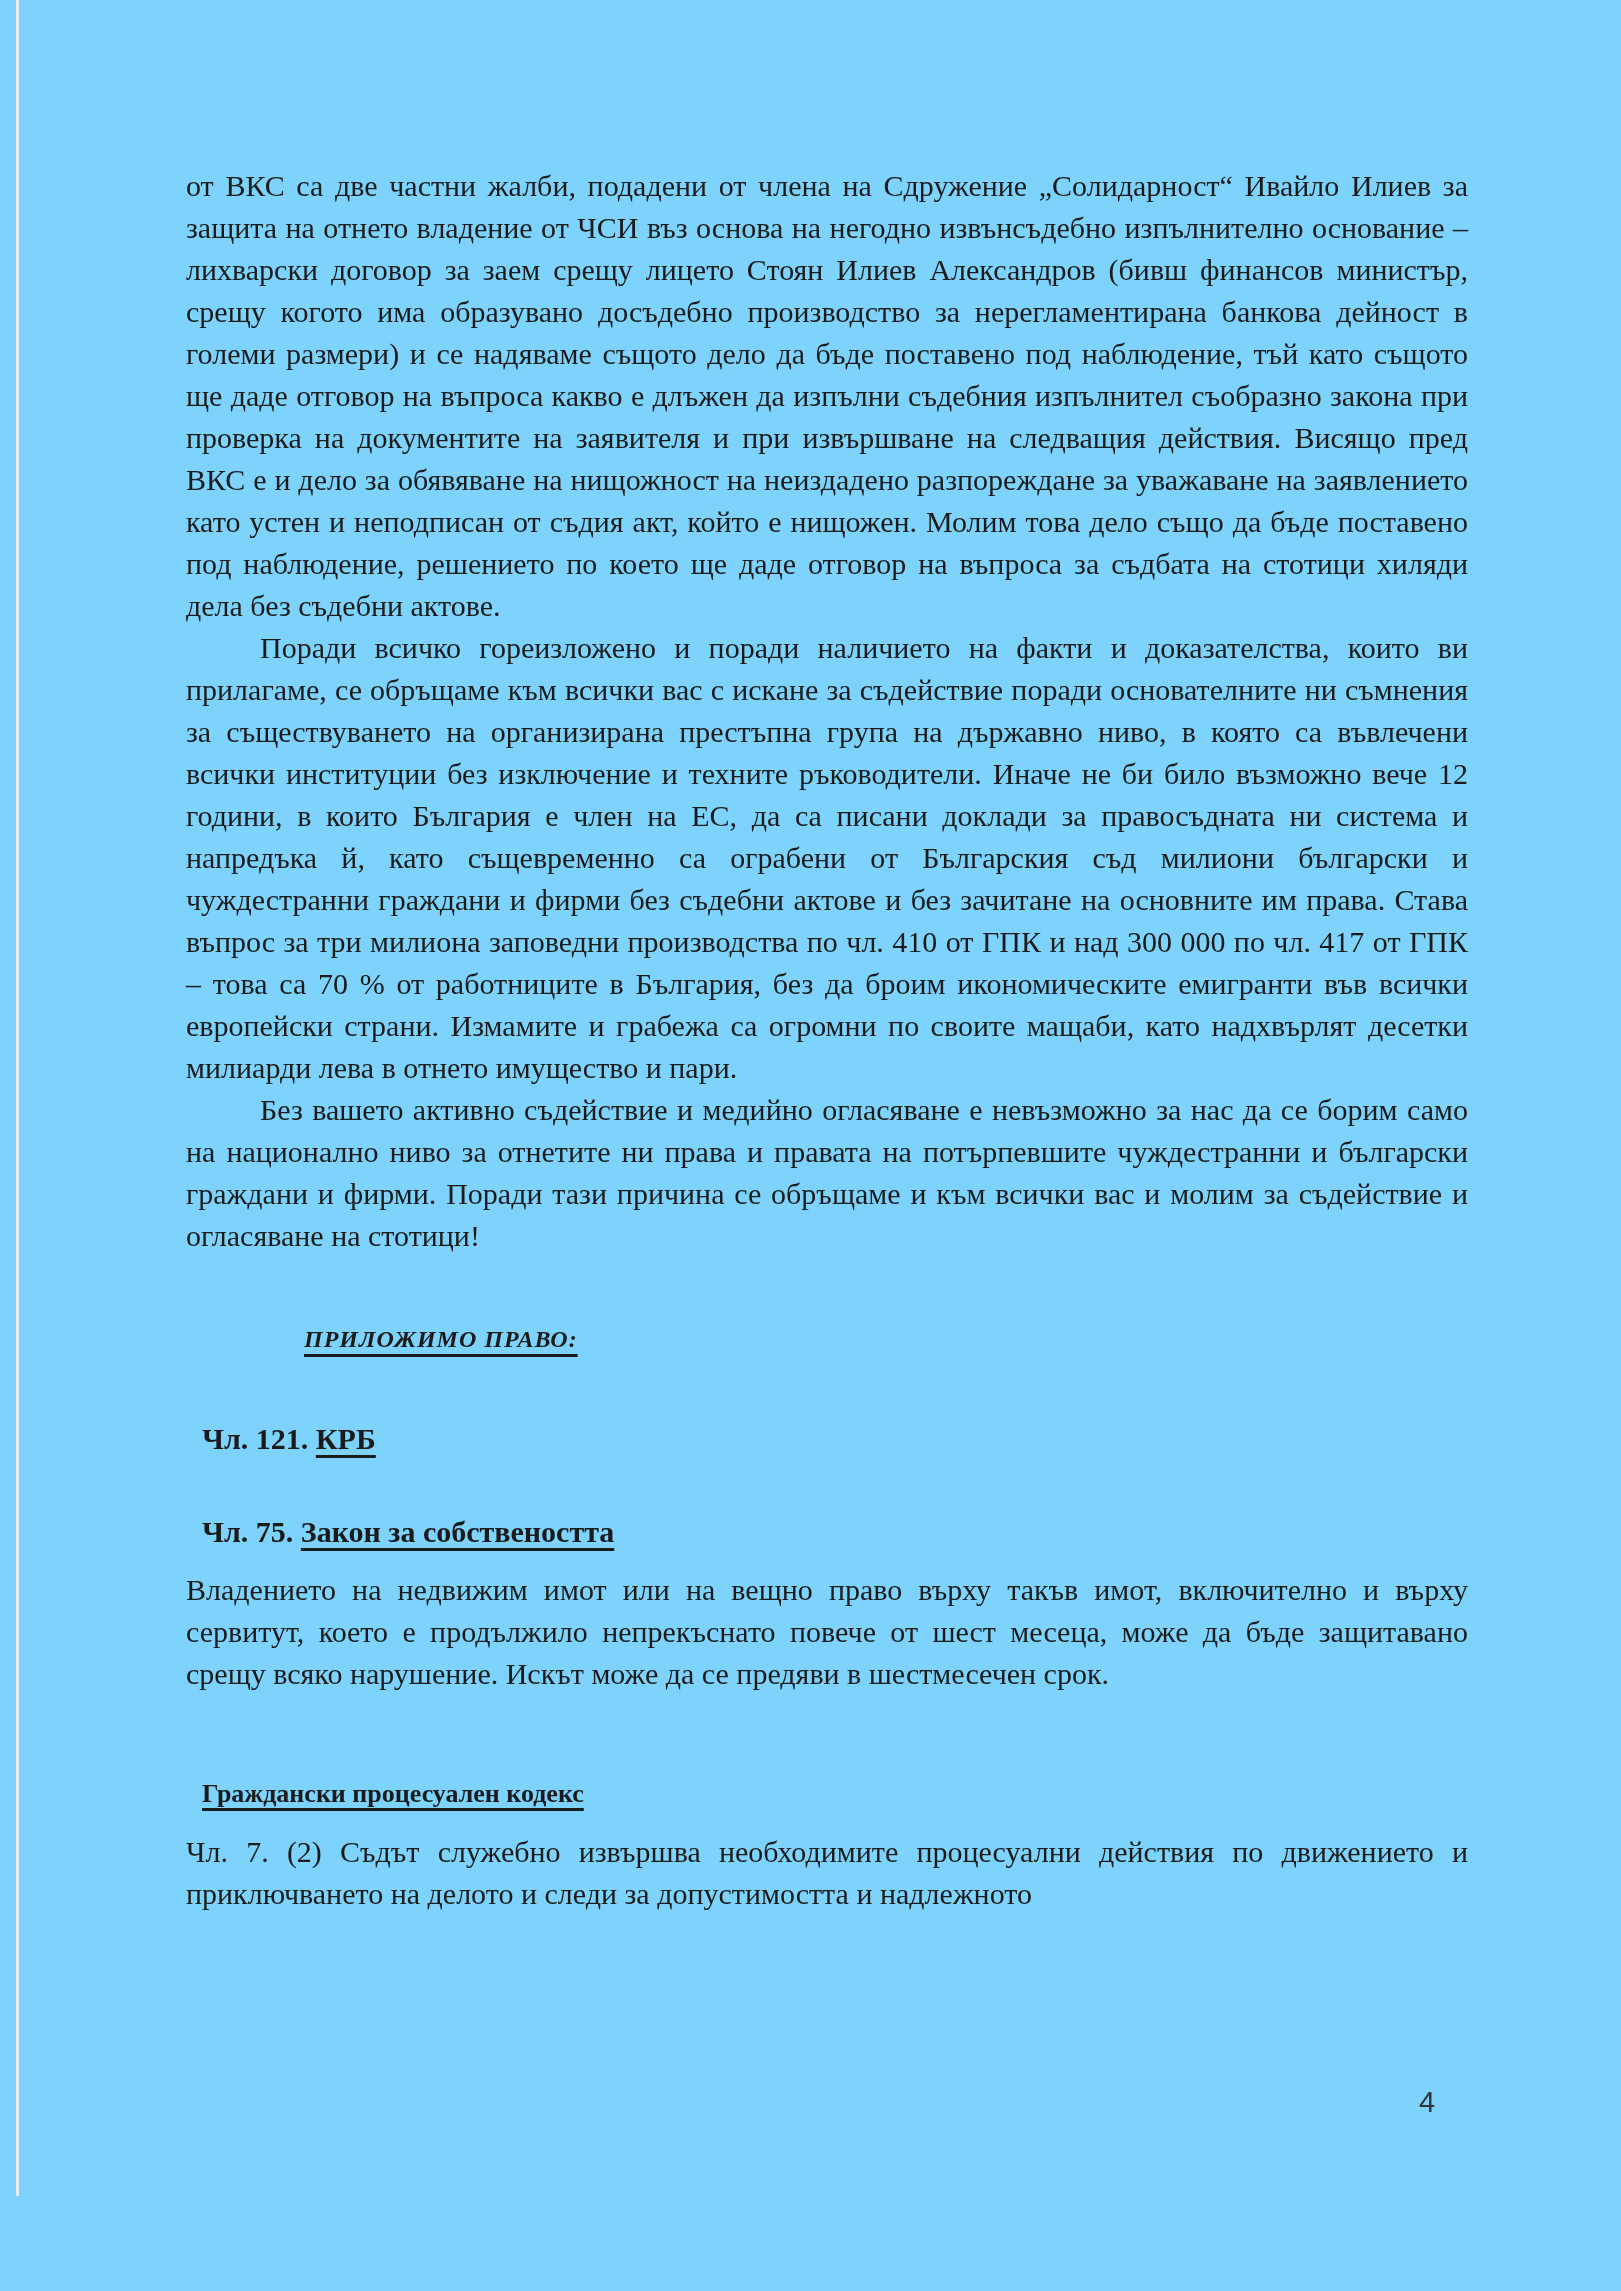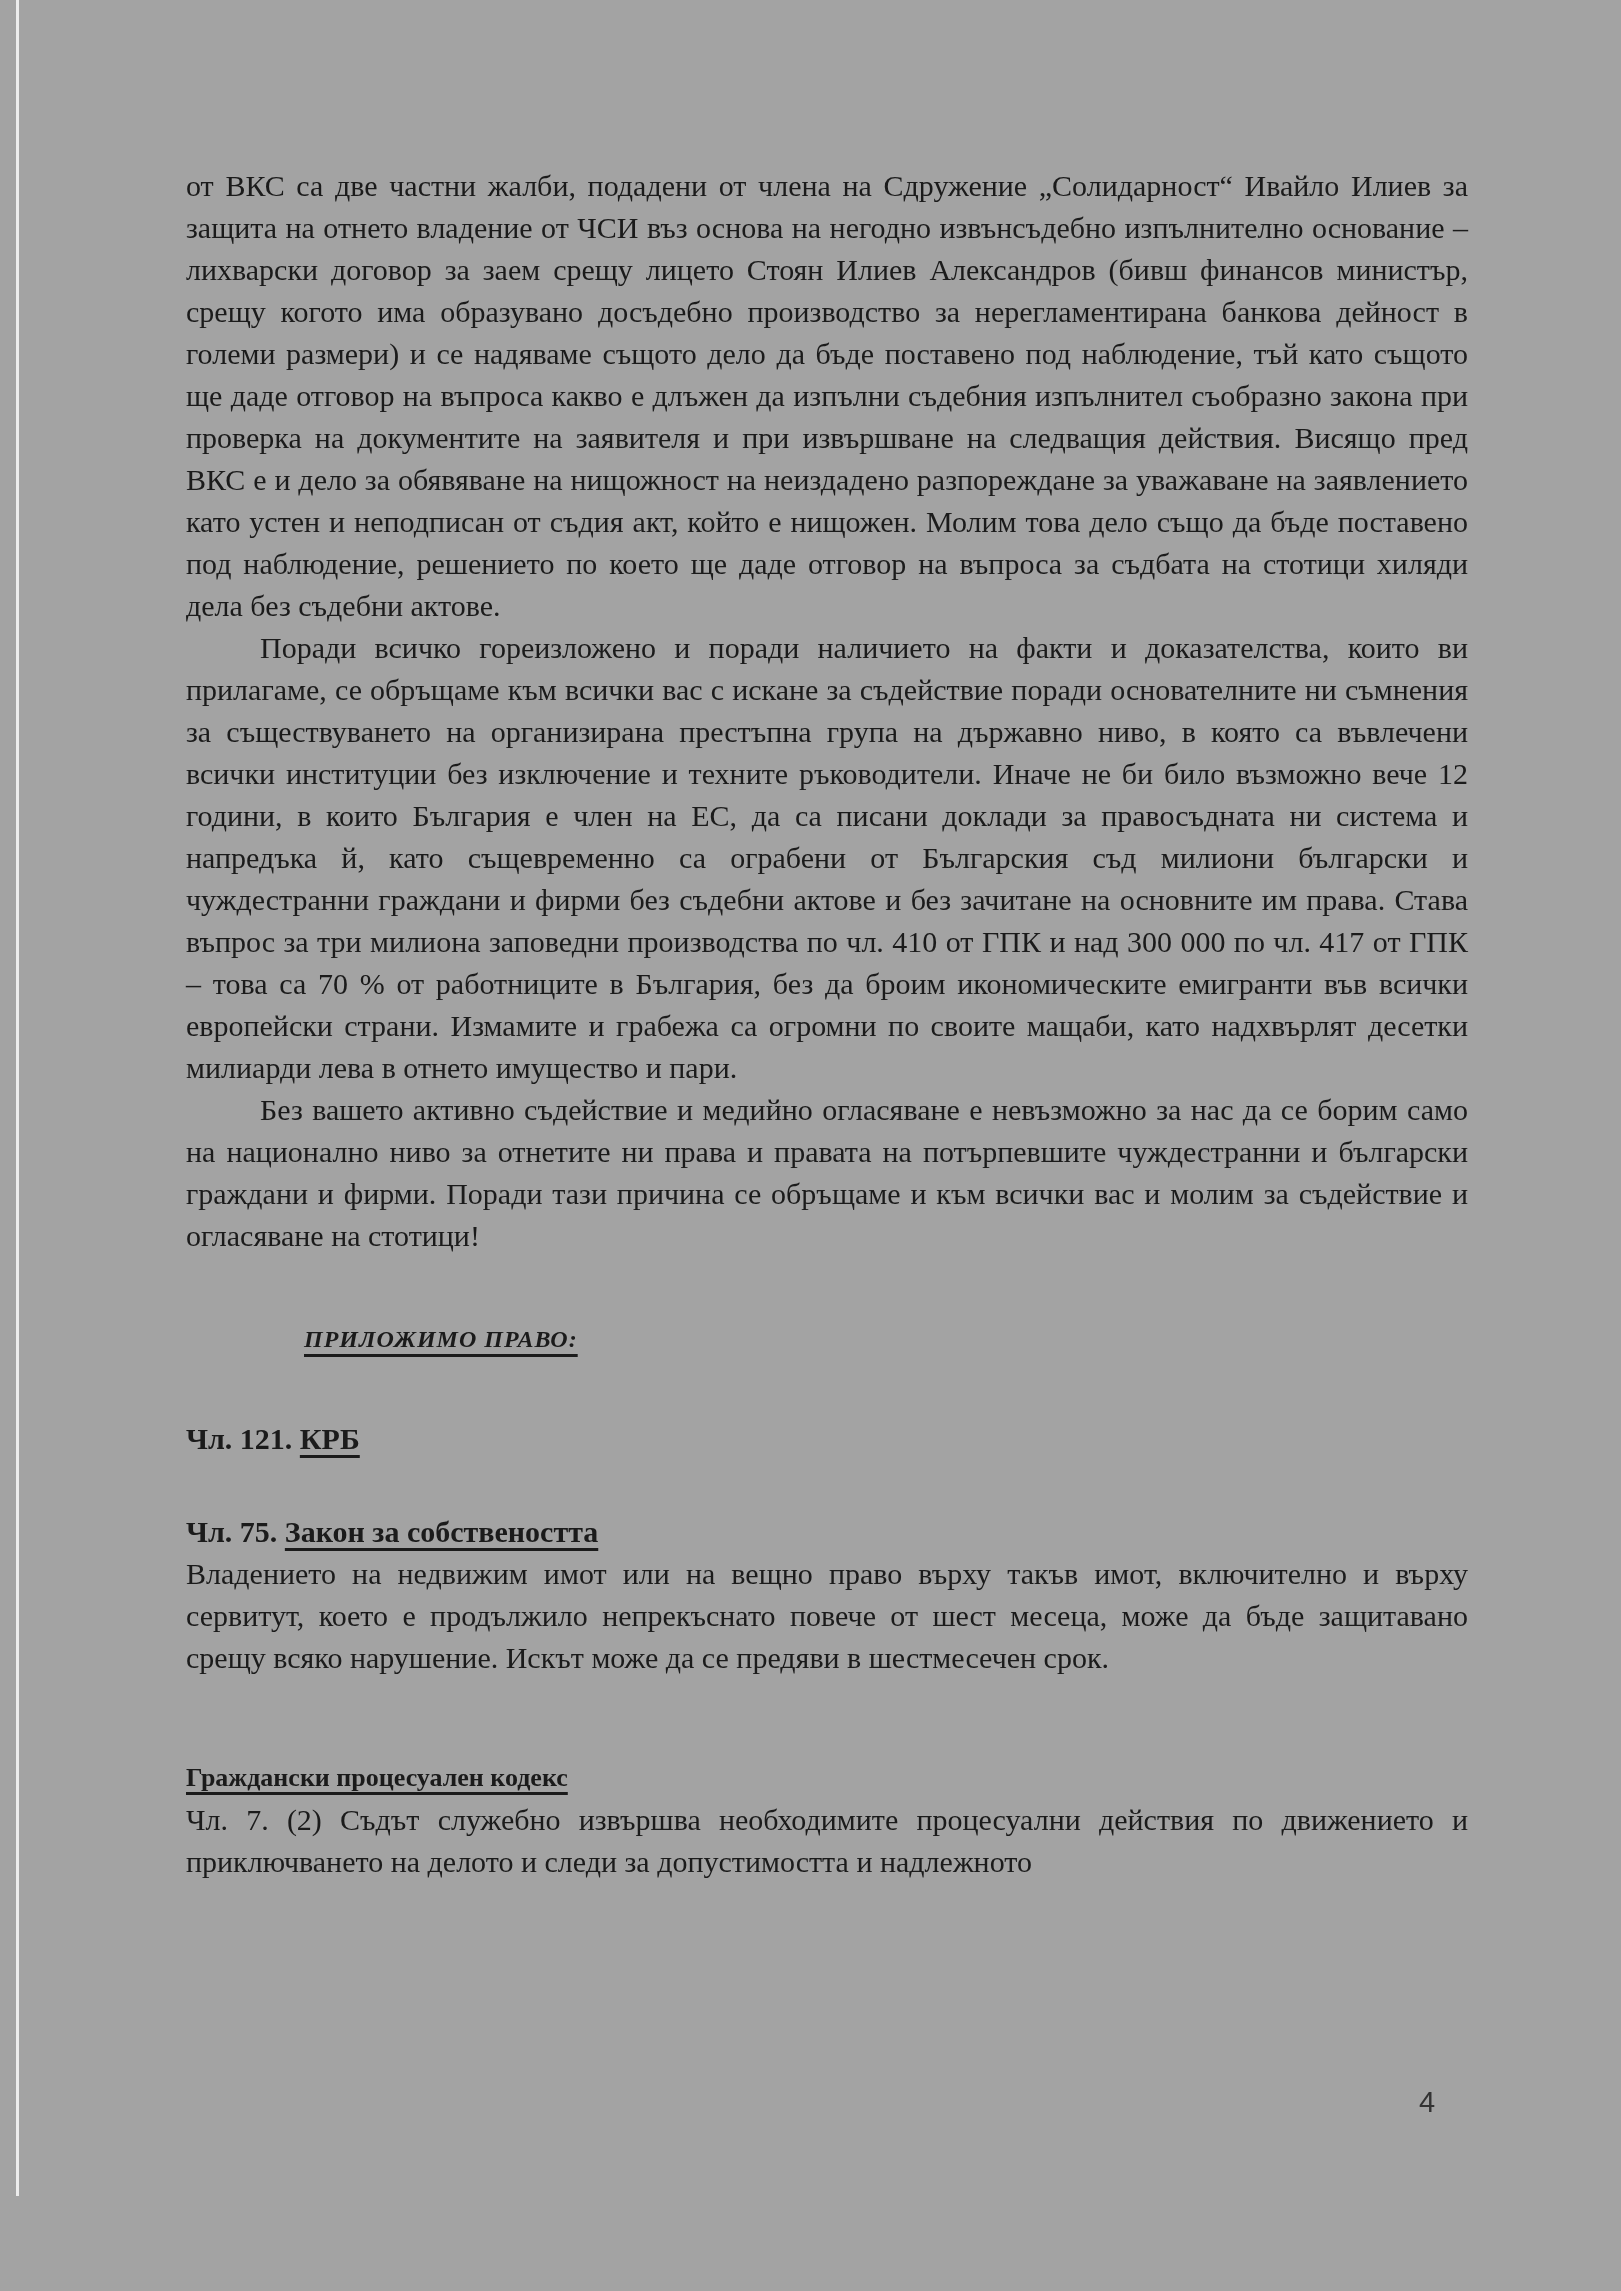--- a/index.html
+++ b/index.html
@@ -1,21 +1,21 @@
 <!DOCTYPE html>
 <html lang="bg"><head>
 <meta charset="utf-8">
 <style>
   html, body { margin: 0; padding: 0; background: #ffffff; }
 
   .page {
     position: relative;
     width: 1621px;
     height: 2292px;
-    background: #a3a3a3;
+    background: #7dd3fc;
     font-family: "Liberation Serif", serif;
     color: #1b1b1b;
     overflow: hidden;
   }
 
   
   .scan-edge {
     position: absolute;
     left: 15.7px;
     top: 0;
@@ -50,21 +50,21 @@
     text-underline-offset: 6.9px;
     text-align: left;
   }
 
   .law-section { text-align: justify; }
   .sec-1 { margin-top: 57px; }
   .sec-2 { margin-top: 51px; }
   .sec-3 { margin-top: 78px; }
 
   .law-title {
-    margin: 0;
+    margin: 16px;
     font-size: 30px;
     line-height: 42px;
     font-weight: bold;
     text-align: center;
   }
   .sec-3 .law-title { font-size: 26px; }
 
   .law-name {
     text-decoration: underline;
     text-decoration-thickness: 2.5px;

